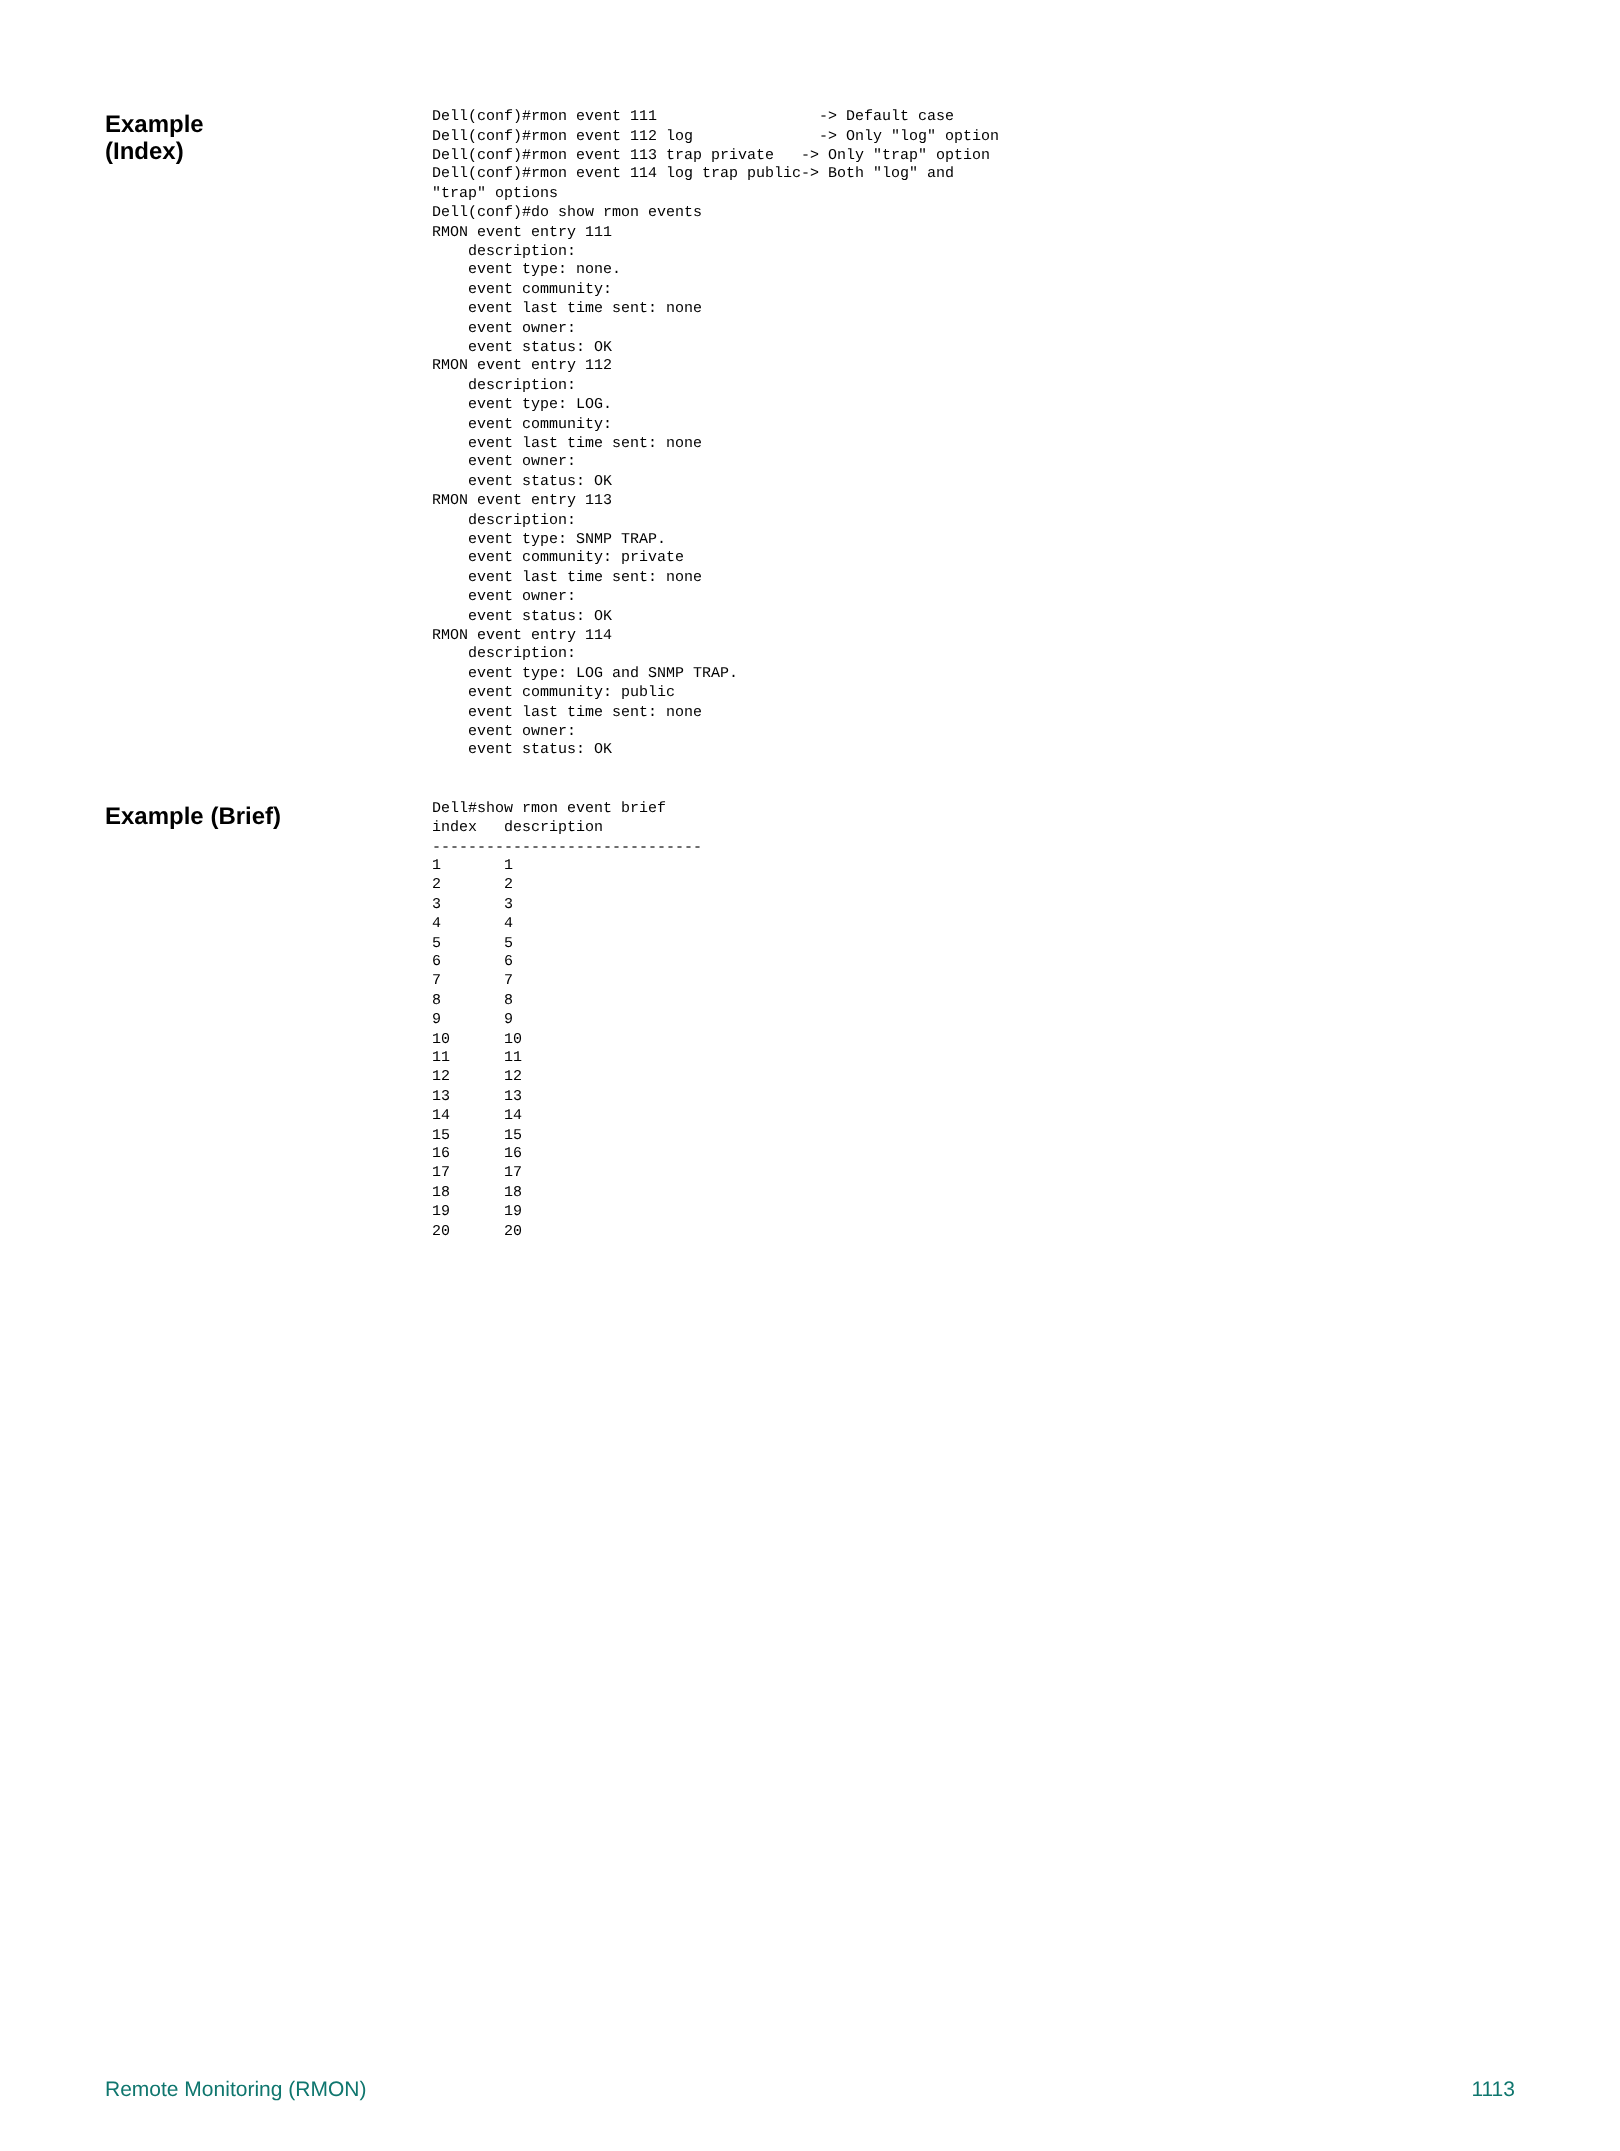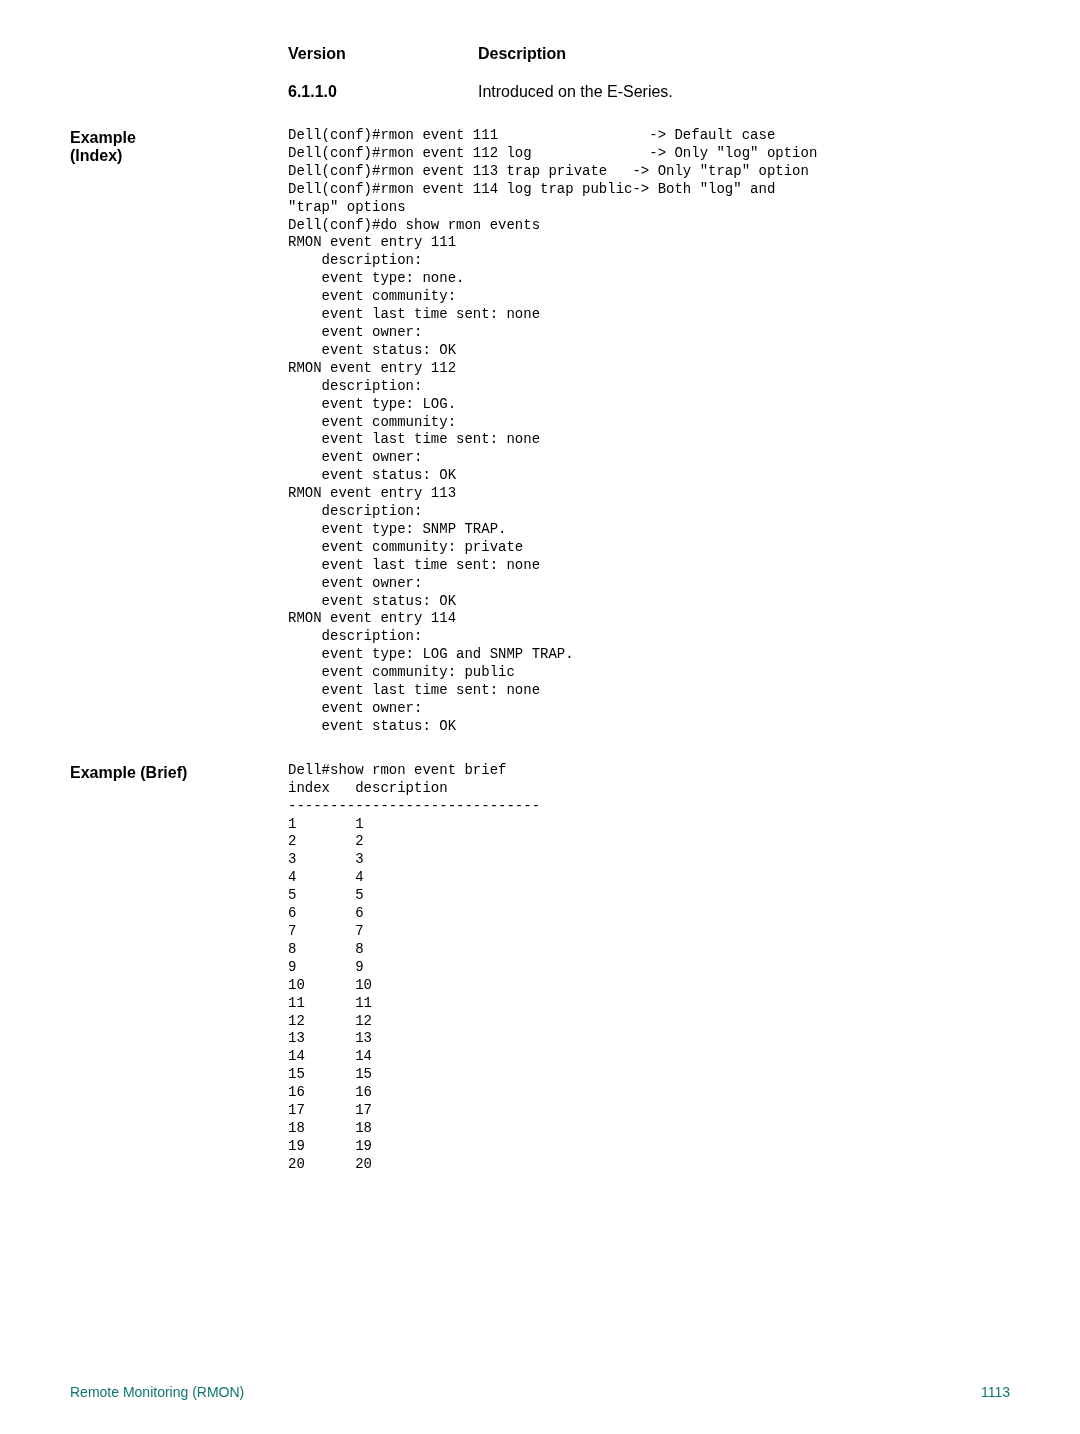--- a/index.html
+++ b/index.html
@@ -46,21 +46,21 @@
   .vr-row { display: flex; margin-top: 20px; }
   .vr-version {
     flex: 0 0 190px;
     font-weight: 600;
     font-size: 16px;
   }
   .vr-desc { font-size: 16px; }
   pre.code {
     margin: 0;
     font-family: "Courier New", Courier, monospace;
-    font-size: 14px;
+    font-size: 10px;
     line-height: 1.28;
     white-space: pre;
   }
   .footer {
     position: absolute;
     left: 70px;
     right: 70px;
     bottom: 34px;
     display: flex;
     justify-content: space-between;
@@ -68,30 +68,20 @@
     color: #0f766e;
   }
 </style>
 </head>
 <body>
 
 <div class="page">
 
   <div class="two-col">
     <div class="label-col"></div>
-    <div class="content-col">
-      <div class="vh-row">
-        <div class="vh-version">Version</div>
-        <div class="vh-desc">Description</div>
-      </div>
-      <div class="vr-row">
-        <div class="vr-version">6.1.1.0</div>
-        <div class="vr-desc">Introduced on the E-Series.</div>
-      </div>
-    </div>
   </div>
 
   <div class="two-col" style="margin-top:10px;justify-content:space-between;">
     <div class="label-col" style="white-space:pre;">Example
 (Index)</div>
     <div class="content-col">
       <pre class="code">Dell(conf)#rmon event 111                  -&gt; Default case
 Dell(conf)#rmon event 112 log              -&gt; Only "log" option
 Dell(conf)#rmon event 113 trap private   -&gt; Only "trap" option
 Dell(conf)#rmon event 114 log trap public-&gt; Both "log" and

